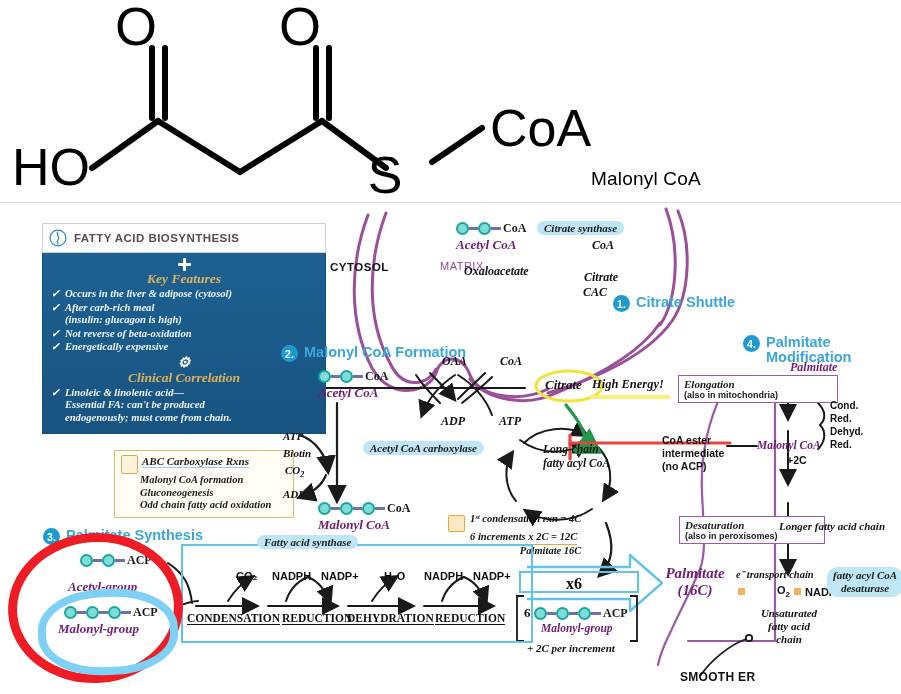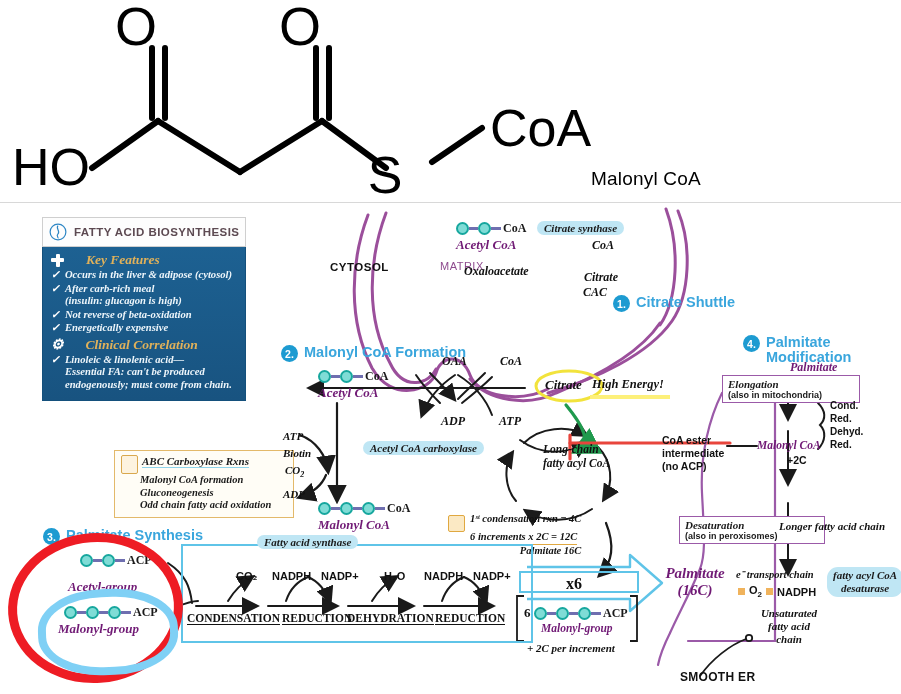--- a/index.html
+++ b/index.html
@@ -19,29 +19,29 @@
   
   .t{position:absolute;white-space:pre;line-height:1.08;}
   .serif{font-family:"Liberation Serif",serif;}
   .sans{font-family:"Liberation Sans",sans-serif;}
   .hand{font-family:"Liberation Serif",serif;font-weight:bold;font-style:italic;}
   .teal{color:#701a75;}
   .purp{color:#8e4a8e;}
   .ctr{text-align:center;}
 
   
-  #kf-card{position:absolute;left:42px;top:14px;width:204px;}
+  #kf-card{position:absolute;left:42px;top:20px;width:284px;}
   #kf-head{height:30px;background:#fdfdfd;border:1px solid #cfcfcf;
            display:flex;align-items:center;padding-left:6px;box-sizing:border-box;}
   #kf-head .title{font-size:11.5px;font-weight:bold;color:#5d4a52;letter-spacing:.45px;
                   margin-left:7px;}
   #kf-body{background:#1b5f8e;background:linear-gradient(180deg,#1d6192 0%,#185380 100%);
            border:1px solid #14507c;border-top:none;padding:5px 8px 8px 8px;box-sizing:border-box;}
   .kf-h{color:#e0b15a;font-weight:bold;font-size:13.5px;font-style:italic;
-        font-family:"Liberation Serif",serif;display:flex;align-items:center;gap:22px;}
+        font-family:"Liberation Serif",serif;display:flex;align-items:center;gap:0;flex-direction:column;}
   .kf-li{color:#eef6fb;font-size:10.6px;font-style:italic;font-weight:bold;
          font-family:"Liberation Serif",serif;display:flex;gap:5px;margin-top:1px;line-height:1.18;}
   .kf-li .ck{color:#ffffff;font-weight:bold;}
   .kf-sub{color:#eef6fb;font-size:10.6px;font-style:italic;font-weight:bold;
           font-family:"Liberation Serif",serif;margin-left:14px;line-height:1.2;}
   .plus-icon{display:inline-block;width:13px;height:13px;position:relative;}
   .plus-icon:before,.plus-icon:after{content:"";position:absolute;background:#fff;border-radius:1px;}
   .plus-icon:before{left:5px;top:0;width:3.5px;height:13px;}
   .plus-icon:after{left:0;top:4.7px;width:13px;height:3.5px;}
 
@@ -436,21 +436,21 @@
     <span class="bead"></span>
     <span class="tail"></span>
     <span class="cap">ACP</span>
   </div>
   <div class="t hand teal" style="left:541px;top:419px;font-size:11.5px;">Malonyl-group</div>
   <div class="t hand" style="left:527px;top:440px;font-size:11px;">+ 2C per increment</div>
 
   <div class="t hand teal ctr" style="left:655px;top:362px;font-size:15px;width:80px;">Palmitate</div>
   <div class="t hand teal ctr" style="left:655px;top:379px;font-size:15px;width:80px;">(16C)</div>
 
-  <div class="pbox" style="left:722px;top:172px;width:138px;">
+  <div class="pbox" style="left:678px;top:172px;width:160px;">
     <div class="l1">Elongation</div>
     <div class="l2">(also in mitochondria)</div>
   </div>
 
   <div class="t sans" style="left:662px;top:232px;font-size:10.5px;font-weight:bold;">CoA ester</div>
   <div class="t sans" style="left:662px;top:245px;font-size:10.5px;font-weight:bold;">intermediate</div>
   <div class="t sans" style="left:662px;top:258px;font-size:10.5px;font-weight:bold;">(no ACP)</div>
 
   <div class="t hand teal" style="left:757px;top:236px;font-size:11.5px;">Malonyl CoA</div>
   <div class="t sans" style="left:787px;top:252px;font-size:10.5px;font-weight:bold;">+2C</div>
@@ -464,21 +464,21 @@
   <div class="pbox" style="left:679px;top:313px;width:146px;">
     <div class="l1">Desaturation</div>
     <div class="l2">(also in peroxisomes)</div>
   </div>
 
   <div class="t hand" style="left:779px;top:318px;font-size:11px;">Longer fatty acid chain</div>
 
   <div class="t hand" style="left:736px;top:366px;font-size:10.5px;">e⁻ transport chain</div>
   <div style="position:absolute;left:738px;top:381px;display:flex;align-items:center;gap:4px;">
     <span style="width:7px;height:7px;background:#f0b35c;display:inline-block;"></span>
-    <span class="sans" style="font-size:11px;font-weight:bold;"><span>O</span><sub style="font-size:8px">2</sub></span>
+    <span class="sans" style="font-size:11px;font-weight:bold;margin-left:28px;"><span>O</span><sub style="font-size:8px">2</sub></span>
     <span style="width:7px;height:7px;background:#f0b35c;display:inline-block;"></span>
     <span class="sans" style="font-size:11px;font-weight:bold;">NADPH</span>
   </div>
 
   <div class="pill" style="left:827px;top:364px;padding:2px 6px;line-height:1.18;text-align:center;">
     <span>fatty acyl CoA</span><br>
     <span>desaturase</span>
   </div>
 
   <div class="t hand ctr" style="left:750px;top:405px;width:78px;font-size:11px;">Unsaturated</div>

